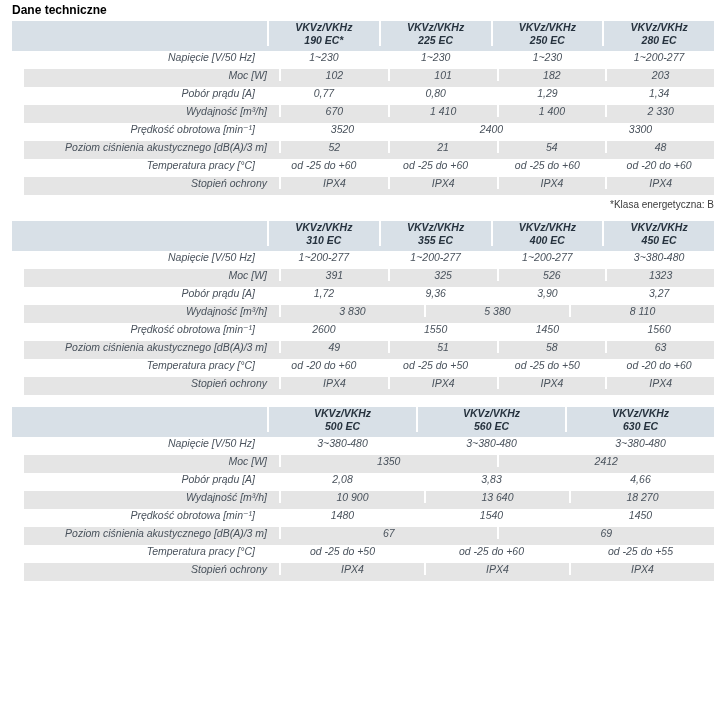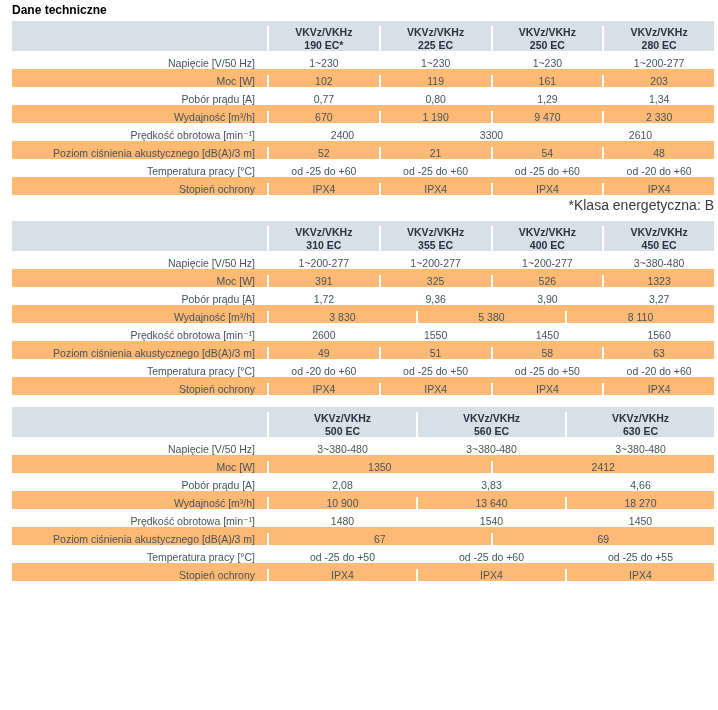--- a/index.html
+++ b/index.html
@@ -7,40 +7,40 @@
     width:718px;height:710px;overflow:hidden;
     font-family:"Liberation Sans","DejaVu Sans",sans-serif;
     -webkit-font-smoothing:antialiased;
   }
   .page{padding:3px 8px 0 12px;width:702px;}
   .doc-title{
     font-size:12px;font-weight:bold;color:#000;
     margin:0 0 4px 0;height:14px;line-height:14px;
   }
   .dtable{width:702px;}
-  .tr{display:flex;align-items:flex-end;}
+  .tr{display:flex;align-items:flex-start;font-style:italic;}
   .tr.head{height:30px;background:#d8e0e7;}
   .tr.body-row{height:18px;}
-  .tr.shade{background:#fdba74;}
+  .tr.shade{background:#e5e5e5;margin-left:12px;}
   .label-cell{
     width:255px;flex:0 0 255px;display:flex;align-items:center;justify-content:flex-end;
     padding-right:12px;box-sizing:border-box;
     font-size:10.5px;color:#49525c;
   }
   .data-cell{
     flex:1 1 0;display:flex;align-items:center;justify-content:center;
     border-left:2px solid #fff;box-sizing:border-box;
     font-size:10.5px;color:#49525c;text-align:center;
   }
   .head .data-cell{
     font-weight:bold;color:#26323e;font-size:10.5px;line-height:12.5px;
     white-space:pre-line;
   }
   .footnote{
-    text-align:right;font-size:14px;color:#3a3a3a;
+    text-align:right;font-size:10px;color:#3a3a3a;
     height:12px;line-height:12px;margin-top:4px;
   }
   .gap10{height:10px;}
   .gap12{height:12px;}
 </style>
 </head>
 <body>
 
 <div class="page">
 
@@ -61,43 +61,43 @@
     <div class="tr body-row">
       <div class="label-cell">Napięcie [V/50 Hz]</div>
       <div class="data-cell">1~230</div>
       <div class="data-cell">1~230</div>
       <div class="data-cell">1~230</div>
       <div class="data-cell">1~200-277</div>
     </div>
     <div class="tr body-row shade">
       <div class="label-cell">Moc [W]</div>
       <div class="data-cell">102</div>
-      <div class="data-cell">119</div>
-      <div class="data-cell">161</div>
+      <div class="data-cell">101</div>
+      <div class="data-cell">182</div>
       <div class="data-cell">203</div>
     </div>
     <div class="tr body-row">
       <div class="label-cell">Pobór prądu [A]</div>
       <div class="data-cell">0,77</div>
       <div class="data-cell">0,80</div>
       <div class="data-cell">1,29</div>
       <div class="data-cell">1,34</div>
     </div>
     <div class="tr body-row shade">
       <div class="label-cell">Wydajność [m³/h]</div>
       <div class="data-cell">670</div>
-      <div class="data-cell">1 190</div>
-      <div class="data-cell">9 470</div>
+      <div class="data-cell">1 410</div>
+      <div class="data-cell">1 400</div>
       <div class="data-cell">2 330</div>
     </div>
     <div class="tr body-row">
       <div class="label-cell">Prędkość obrotowa [min⁻¹]</div>
+      <div class="data-cell">3520</div>
       <div class="data-cell">2400</div>
       <div class="data-cell">3300</div>
-      <div class="data-cell">2610</div>
     </div>
     <div class="tr body-row shade">
       <div class="label-cell">Poziom ciśnienia akustycznego [dB(A)/3 m]</div>
       <div class="data-cell">52</div>
       <div class="data-cell">21</div>
       <div class="data-cell">54</div>
       <div class="data-cell">48</div>
     </div>
     <div class="tr body-row">
       <div class="label-cell">Temperatura pracy [°C]</div>

